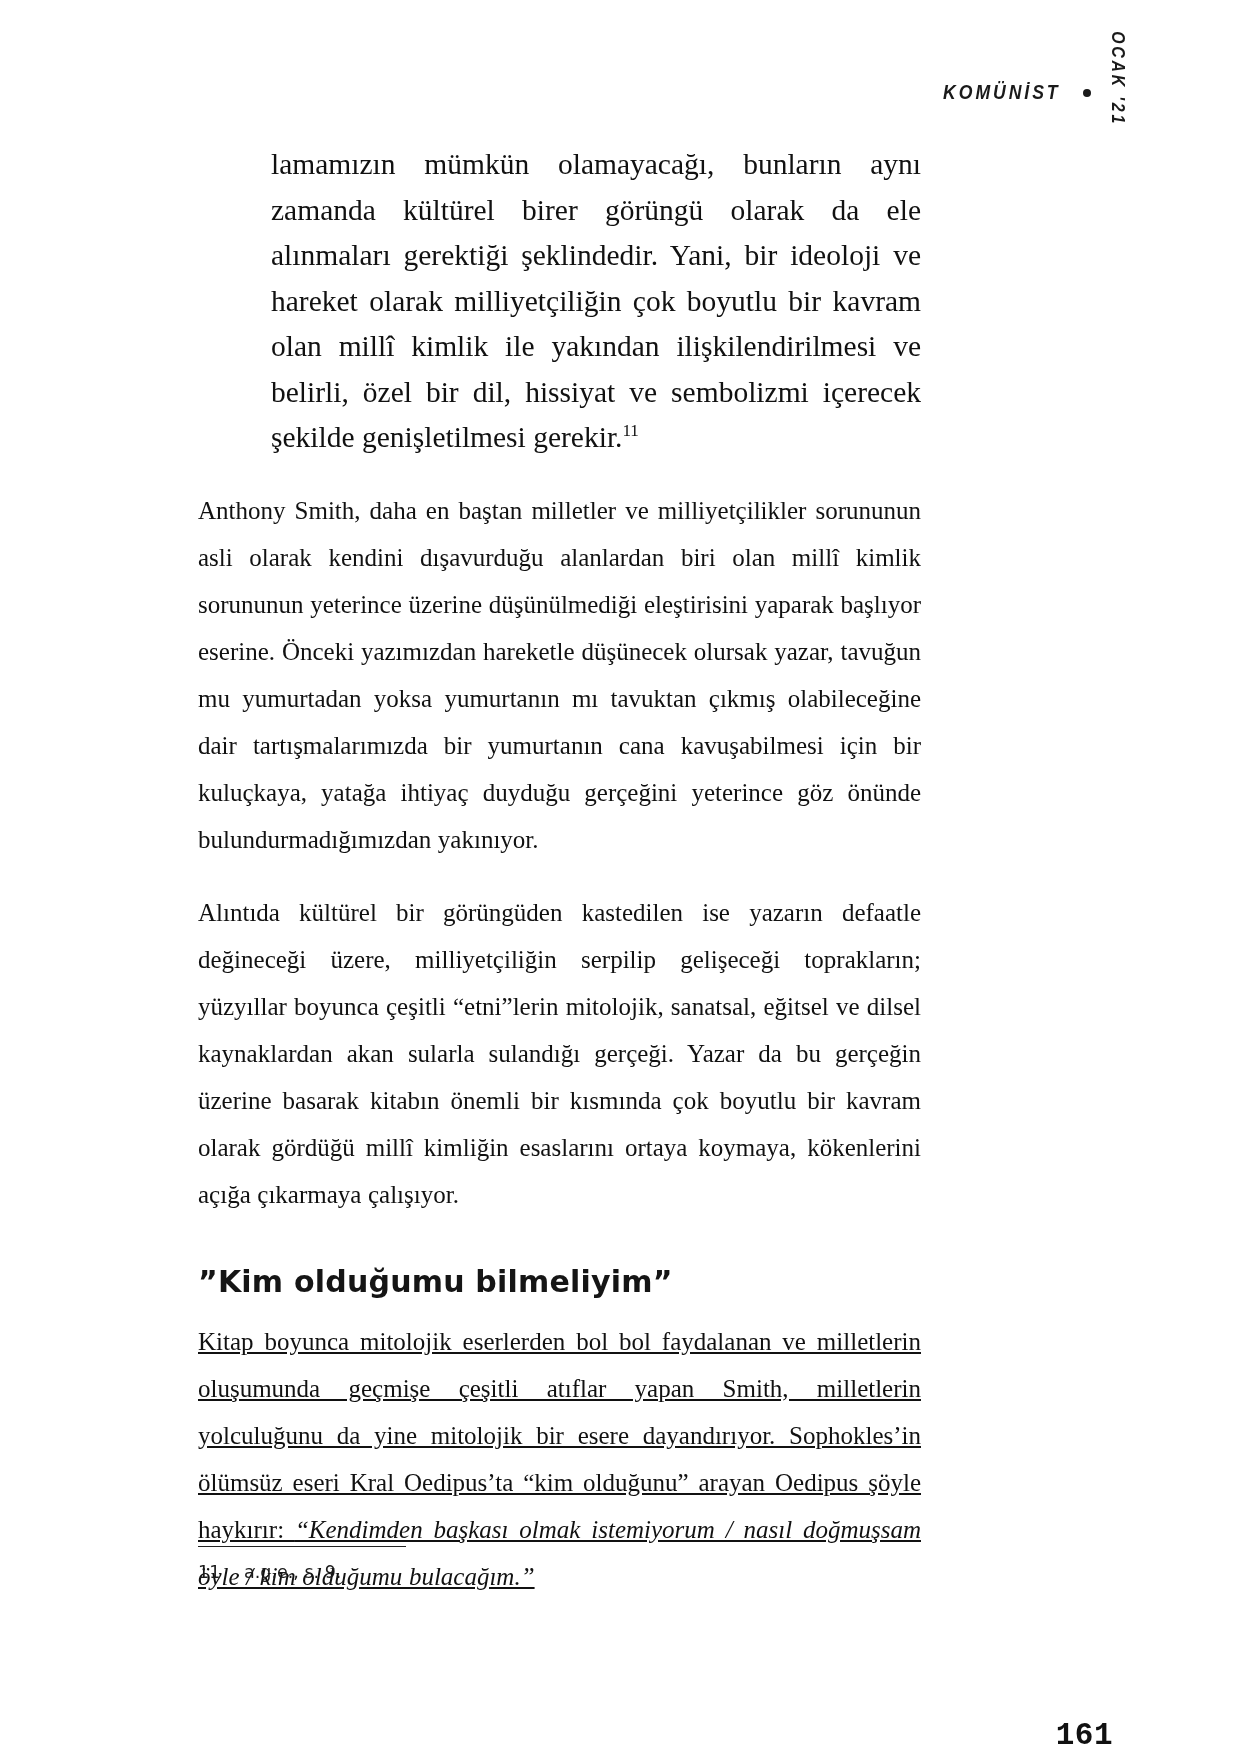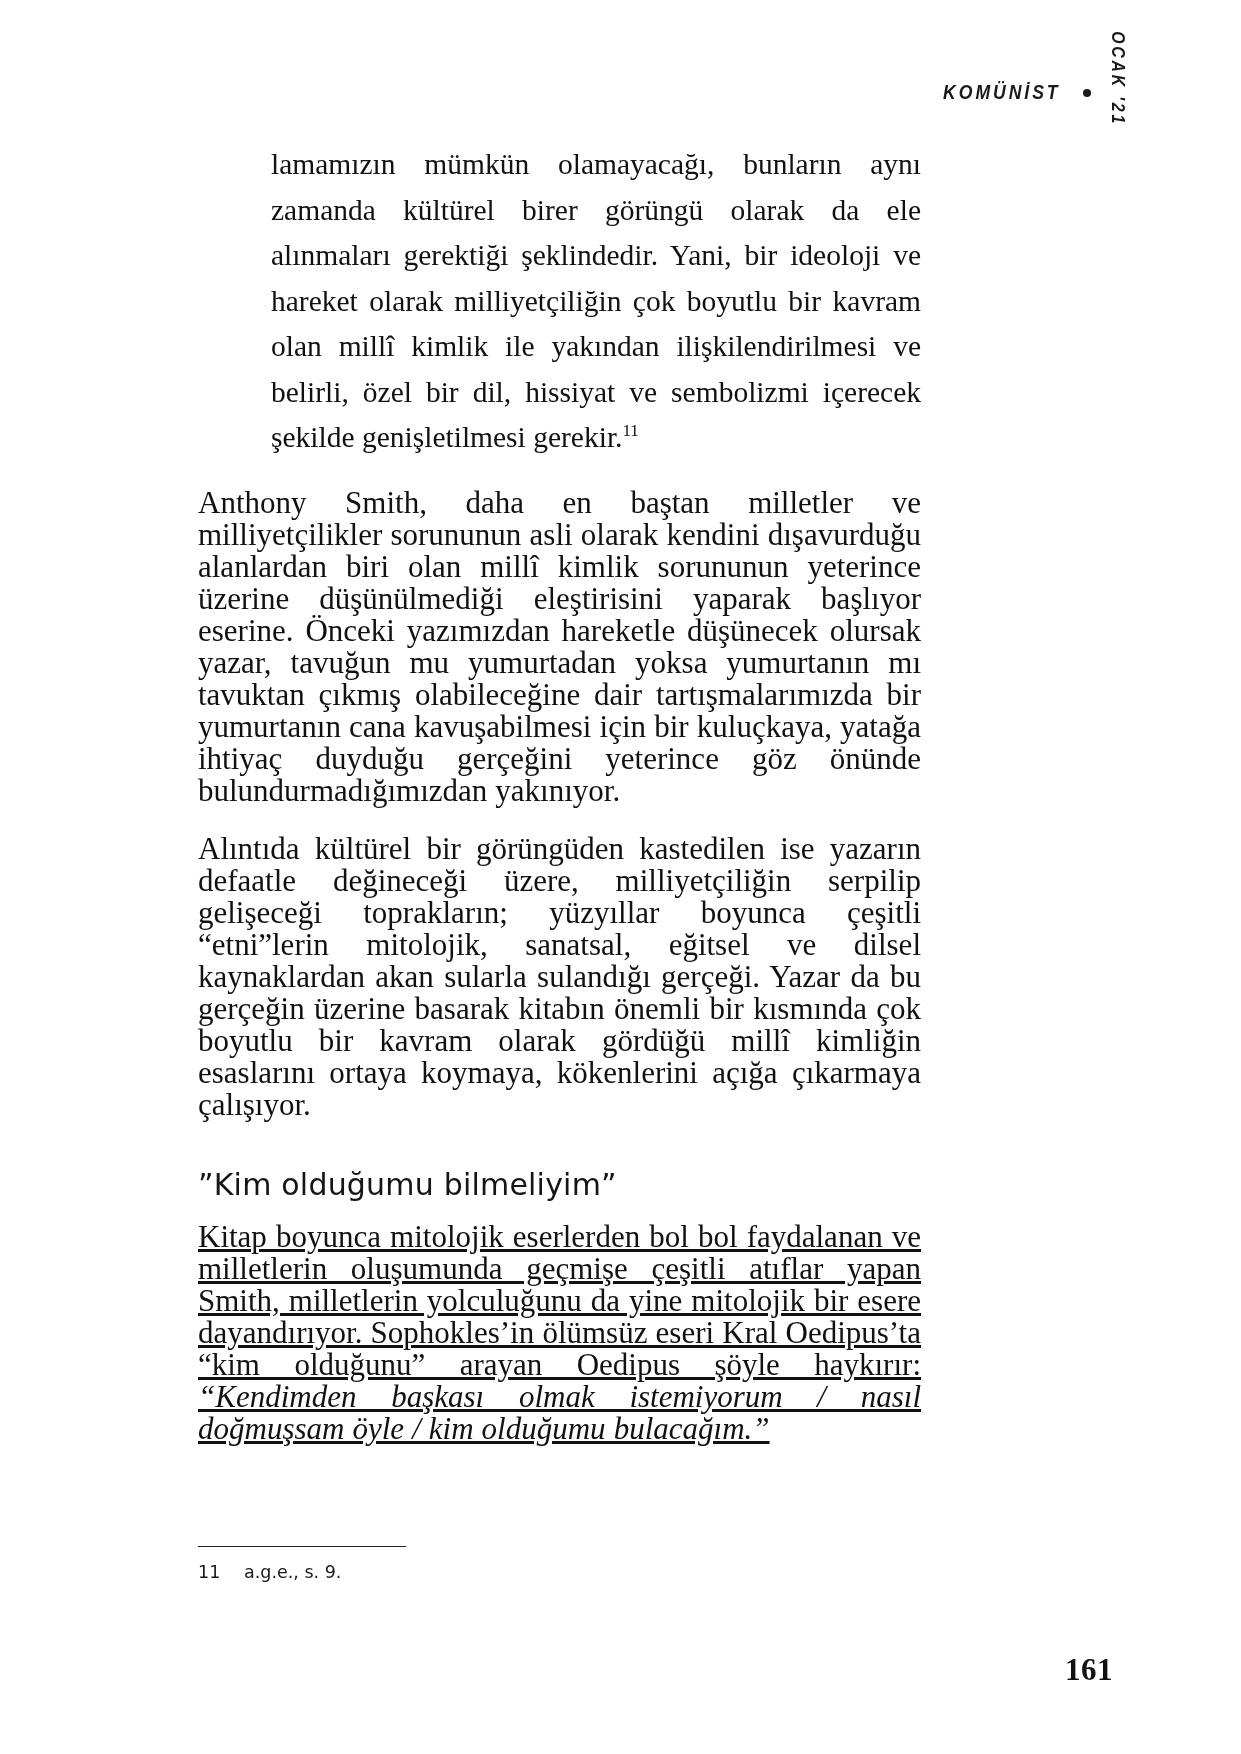--- a/index.html
+++ b/index.html
@@ -67,22 +67,22 @@
   
   .column {
     position: absolute;
     left: 198px;
     top: 138px;
     width: 723px;
   }
 
   p.body {
     margin: 0 0 26px 0;
-    font-size: 31px;
-    line-height: 32px;
+    font-size: 25px;
+    line-height: 47px;
     text-align: justify;
     text-justify: inter-word;
     hyphens: manual;
     -webkit-hyphens: manual;
     word-spacing: 0.3px;
   }
   p.body:last-child { margin-bottom: 0; text-decoration: underline; }
 
   .quote {
     margin: 4px 0 26px 0;
@@ -93,21 +93,21 @@
   }
 
   sup.fn {
     font-size: 0.58em;
     vertical-align: super;
     line-height: 0;
   }
 
   h2.section {
     font-family: "DejaVu Sans", "Liberation Sans", sans-serif;
-    font-weight: 400;
+    font-weight: 700;
     font-size: 30px;
     line-height: 40px;
     letter-spacing: 0.2px;
     margin: 44px 0 16px 0;
     color: #151515;
   }
 
   em.it { font-style: italic; }
 
   
@@ -134,22 +134,22 @@
     display: inline-block;
     width: 46px;
     flex: 0 0 46px;
   }
   .footnote-text { flex: 1 1 auto; }
 
   
   .folio {
     position: absolute;
     right: 128px;
-    top: 1652px;
-    font-family: Liberation Serif, serif;
+    top: 1718px;
+    font-family: Liberation Mono, monospace;
     font-weight: 700;
     font-size: 31px;
     color: #111111;
     letter-spacing: 0.5px;
   }
 </style>
 </head>
 <body>
 
 <div class="page">

